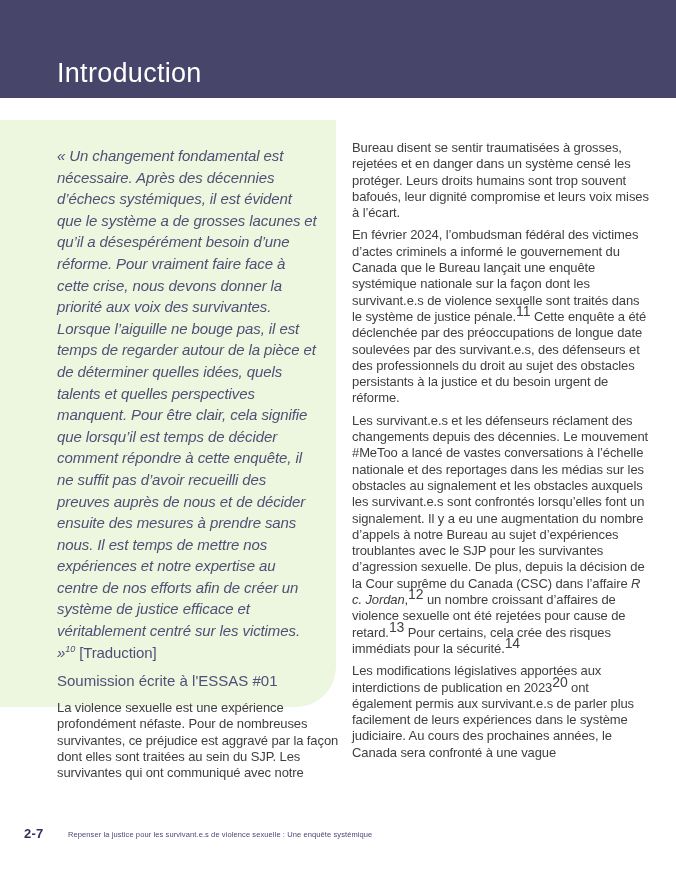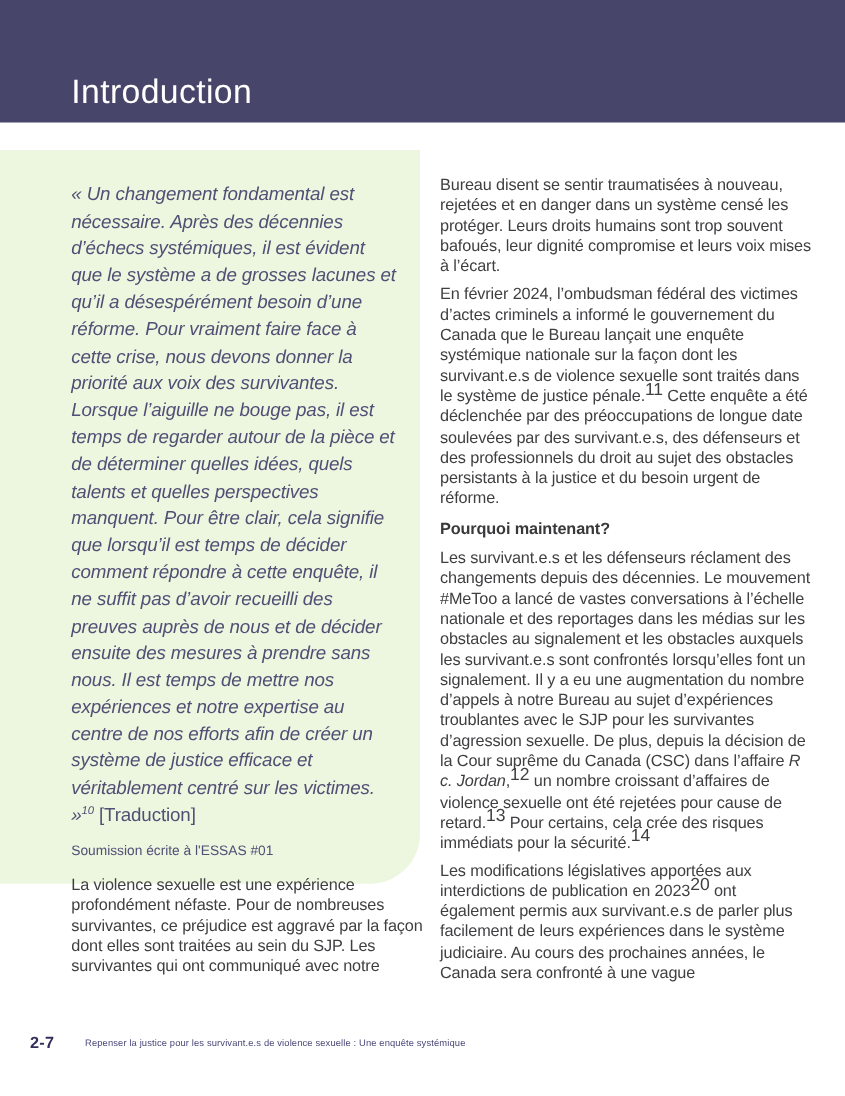--- a/index.html
+++ b/index.html
@@ -47,21 +47,21 @@
   .quote-text sup {
     font-size: 9px;
     line-height: 0;
   }
   .quote-text .upright {
     font-style: normal;
   }
   .quote-attribution {
     margin: 10px 0 0 0;
     color: #514f75;
-    font-size: 11px;
+    font-size: 15px;
     line-height: 16px;
   }
   .left-paragraph {
     position: absolute;
     left: 57px; top: 700px;
     width: 286px;
     color: #3f3e41;
     font-size: 13px;
     line-height: 16.3px;
     letter-spacing: -0.1px;
@@ -113,23 +113,22 @@
   </div>
 
   <div class="quote-box">
     <p class="quote-text"><span>« Un changement fondamental est nécessaire. Après des décennies d’échecs systémiques, il est évident que le système a de grosses lacunes et qu’il a désespérément besoin d’une réforme. Pour vraiment faire face à cette crise, nous devons donner la priorité aux voix des survivantes. Lorsque l’aiguille ne bouge pas, il est temps de regarder autour de la pièce et de déterminer quelles idées, quels talents et quelles perspectives manquent. Pour être clair, cela signifie que lorsqu’il est temps de décider comment répondre à cette enquête, il ne suffit pas d’avoir recueilli des preuves auprès de nous et de décider ensuite des mesures à prendre sans nous. Il est temps de mettre nos expériences et notre expertise au centre de nos efforts afin de créer un système de justice efficace et véritablement centré sur les victimes. »</span><sup>10</sup><span class="upright"> [Traduction]</span></p>
     <p class="quote-attribution">Soumission écrite à l'ESSAS #01</p>
   </div>
 
   <div class="left-paragraph">La violence sexuelle est une expérience profondément néfaste. Pour de nombreuses survivantes, ce préjudice est aggravé par la façon dont elles sont traitées au sein du SJP. Les survivantes qui ont communiqué avec notre</div>
 
   <div class="right-column">
-    <p>Bureau disent se sentir traumatisées à nouveau, rejetées et en danger dans un système censé les protéger. Leurs droits humains sont trop souvent bafoués, leur dignité compromise et leurs voix mises à l’écart.</p>
+    <p>Bureau disent se sentir traumatisées à grosses, rejetées et en danger dans un système censé les protéger. Leurs droits humains sont trop souvent bafoués, leur dignité compromise et leurs voix mises à l’écart.</p>
     <p><span>En février 2024, l’ombudsman fédéral des victimes d’actes criminels a informé le gouvernement du Canada que le Bureau lançait une enquête systémique nationale sur la façon dont les survivant.e.s de violence sexuelle sont traités dans le système de justice pénale.</span><sup>11</sup><span> Cette enquête a été déclenchée par des préoccupations de longue date soulevées par des survivant.e.s, des défenseurs et des professionnels du droit au sujet des obstacles persistants à la justice et du besoin urgent de réforme.</span></p>
-    <p class="subheading">Pourquoi maintenant?</p>
     <p><span>Les survivant.e.s et les défenseurs réclament des changements depuis des décennies. Le mouvement #MeToo a lancé de vastes conversations à l’échelle nationale et des reportages dans les médias sur les obstacles au signalement et les obstacles auxquels les survivant.e.s sont confrontés lorsqu’elles font un signalement. Il y a eu une augmentation du nombre d’appels à notre Bureau au sujet d’expériences troublantes avec le SJP pour les survivantes d’agression sexuelle. De plus, depuis la décision de la Cour suprême du Canada (CSC) dans l’affaire </span><i>R c. Jordan</i><span>,</span><sup>12</sup><span> un nombre croissant d’affaires de violence sexuelle ont été rejetées pour cause de retard.</span><sup>13</sup><span> Pour certains, cela crée des risques immédiats pour la sécurité.</span><sup>14</sup></p>
     <p><span>Les modifications législatives apportées aux interdictions de publication en 2023</span><sup>20</sup><span> ont également permis aux survivant.e.s de parler plus facilement de leurs expériences dans le système judiciaire. Au cours des prochaines années, le Canada sera confronté à une vague</span></p>
   </div>
 
   <div class="footer">
     <div class="page-number">2-7</div>
     <div class="footer-title">Repenser la justice pour les survivant.e.s de violence sexuelle : Une enquête systémique</div>
   </div>
 
 </div>

